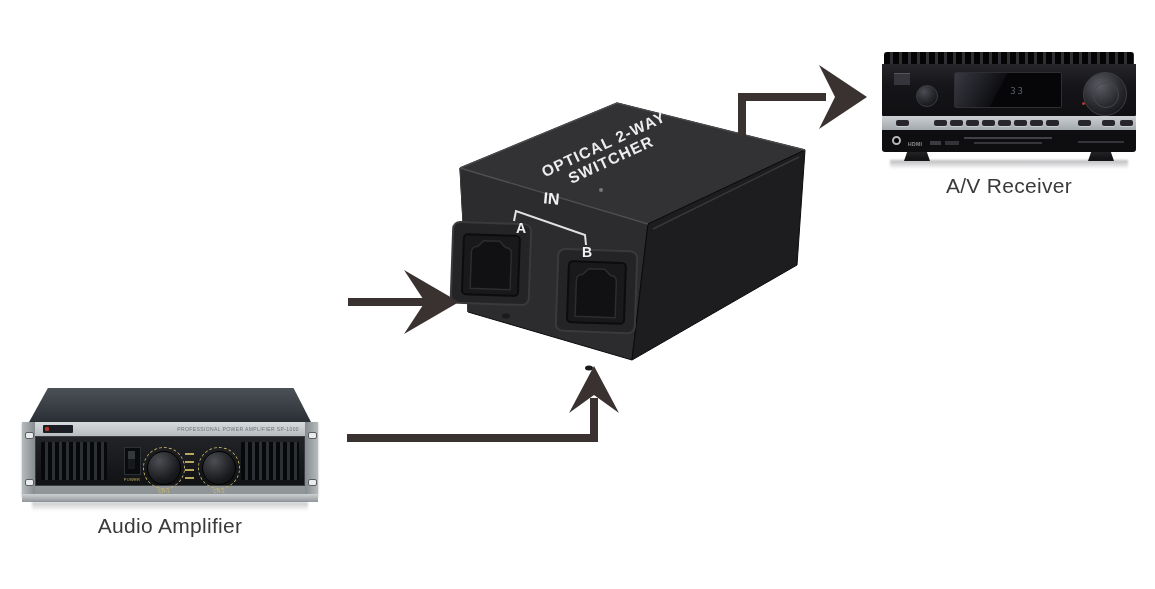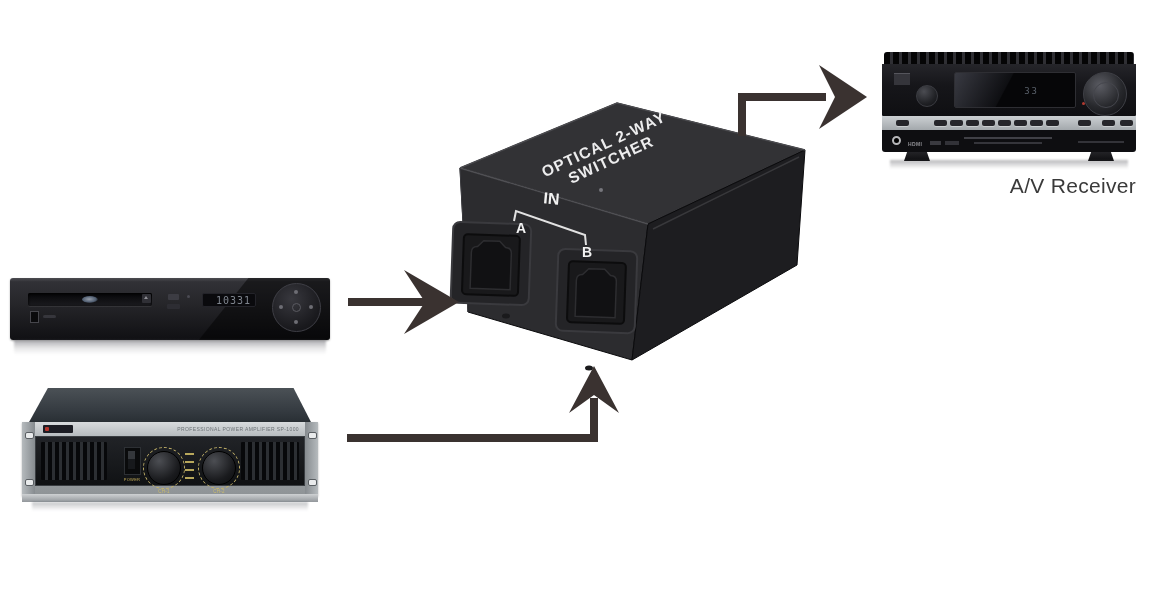--- a/index.html
+++ b/index.html
@@ -113,21 +113,21 @@
     background:linear-gradient(180deg,#25252a 0,#16161a 40%,#0f0f12 100%);
     border-radius:0 0 1px 1px;
   }
   .rcv-chip{position:absolute;left:12px;top:9px;width:16px;height:11px;background:#35353b;border-top:1px solid #55555c;}
   .rcv-knob-s{
     position:absolute;left:34px;top:21px;width:22px;height:22px;border-radius:50%;
     background:radial-gradient(circle at 35% 28%,#4b4c52 0,#212226 60%,#0e0e11 100%);
     border:1px solid #3b3c42;box-sizing:border-box;
   }
   .rcv-display{
-    position:absolute;left:72px;top:8px;width:122px;height:36px;border-radius:2px;
+    position:absolute;left:72px;top:8px;width:108px;height:36px;border-radius:2px;
     background:#060608;border:1px solid #2e2e33;overflow:hidden;box-sizing:border-box;
   }
   .rcv-display::before{
     content:"";position:absolute;inset:0;
     background:linear-gradient(118deg,rgba(90,92,104,.6) 0,rgba(44,46,54,.22) 42%,rgba(0,0,0,0) 43%);
   }
   .rcv-digits{position:absolute;right:36px;top:13px;font-family:"DejaVu Sans Mono",monospace;font-size:9px;color:#59606a;letter-spacing:2px;}
   .rcv-led{position:absolute;left:200px;top:38px;width:3px;height:3px;border-radius:50%;background:#b23a30;}
   .rcv-knob-v{
     position:absolute;right:9px;top:8px;width:44px;height:44px;border-radius:50%;
@@ -200,44 +200,20 @@
       <path d="M347,438 L594,438 L594,398" fill="none" stroke-width="8"></path>
       <polygon points="594,366 569,413 594,395 619,413" stroke="none"></polygon>
     </g>
 
     <g fill="#3a3230" stroke="#3a3230">
       <path d="M742,136 L742,97 L826,97" fill="none" stroke-width="8"></path>
       <polygon points="867,97 819,65 835,97 819,129" stroke="none"></polygon>
     </g>
   </svg>
 
-  <div class="dvd">
-    <div class="dvd-body"></div>
-    <div class="dvd-gloss"></div>
-    <div class="dvd-tray">
-      <div class="bluray"></div>
-    </div>
-    <div class="dvd-usb"></div>
-    <div class="dvd-dash"></div>
-    <div class="dvd-eject"></div>
-    <div class="dvd-ico1"></div>
-    <div class="dvd-ico2"></div>
-    <div class="dvd-ico3"></div>
-    <div class="dvd-display">
-      <span>10331</span>
-    </div>
-    <div class="dvd-navpad">
-      <div class="nav-dot" style="left:21px;top:6px;"></div>
-      <div class="nav-dot" style="left:21px;top:36px;"></div>
-      <div class="nav-dot" style="left:6px;top:21px;"></div>
-      <div class="nav-dot" style="left:36px;top:21px;"></div>
-      <div class="nav-center"></div>
-    </div>
-    <div class="dvd-refl"></div>
-  </div>
 
   <div class="amp">
     <div class="amp-lid"></div>
     <div class="amp-face">
       <div class="amp-ear left">
         <div class="ear-hole" style="top:10px;"></div>
         <div class="ear-hole" style="bottom:10px;"></div>
       </div>
       <div class="amp-ear right">
         <div class="ear-hole" style="top:10px;"></div>
@@ -260,20 +236,21 @@
         <div class="amp-ch" style="left:163px;top:52px;">CH-2</div>
         <div class="amp-dash" style="top:16px;"></div>
         <div class="amp-dash" style="top:24px;"></div>
         <div class="amp-dash" style="top:32px;"></div>
         <div class="amp-dash" style="top:40px;"></div>
       </div>
     </div>
     <div class="amp-bottom"></div>
     <div class="amp-shadow"></div>
   </div>
+  <div class="dev-label" style="left:22px;top:514px;width:296px;">Audio Amplifier</div>
 
   <div class="rcv">
     <div class="rcv-top"></div>
     <div class="rcv-face">
       <div class="rcv-chip"></div>
       <div class="rcv-knob-s"></div>
       <div class="rcv-display">
         <div class="rcv-digits">33</div>
       </div>
       <div class="rcv-led"></div>
@@ -299,15 +276,15 @@
       <div class="rcv-cert1"></div>
       <div class="rcv-cert2"></div>
       <div class="rcv-ctext1"></div>
       <div class="rcv-ctext2"></div>
       <div class="rcv-model"></div>
     </div>
     <div class="rcv-foot" style="left:22px;"></div>
     <div class="rcv-foot" style="right:22px;"></div>
     <div class="rcv-shadow"></div>
   </div>
-  <div class="dev-label" style="left:882px;top:174px;width:254px;text-align:right;">A/V Receiver</div>
+  <div class="dev-label" style="left:882px;top:174px;width:254px;">A/V Receiver</div>
 
 </div>
 
 </body></html>

